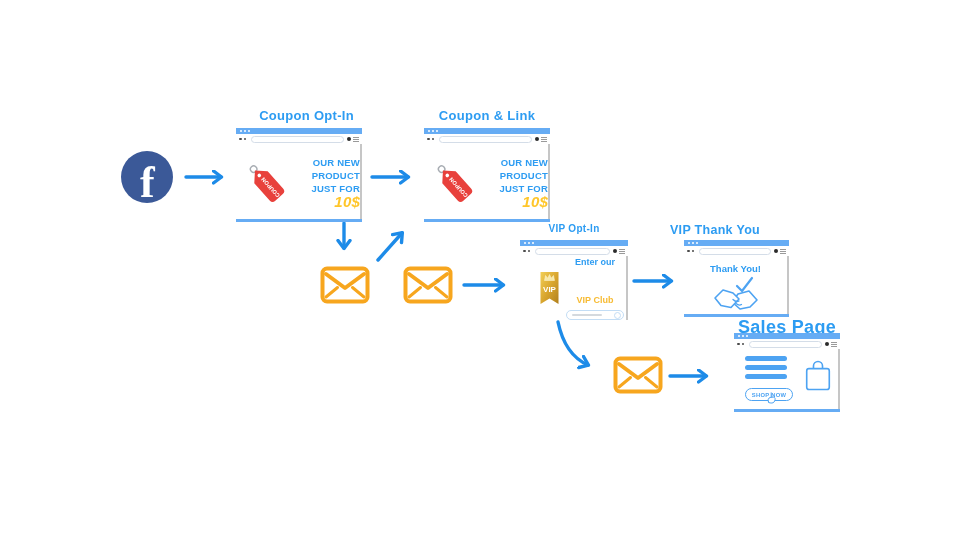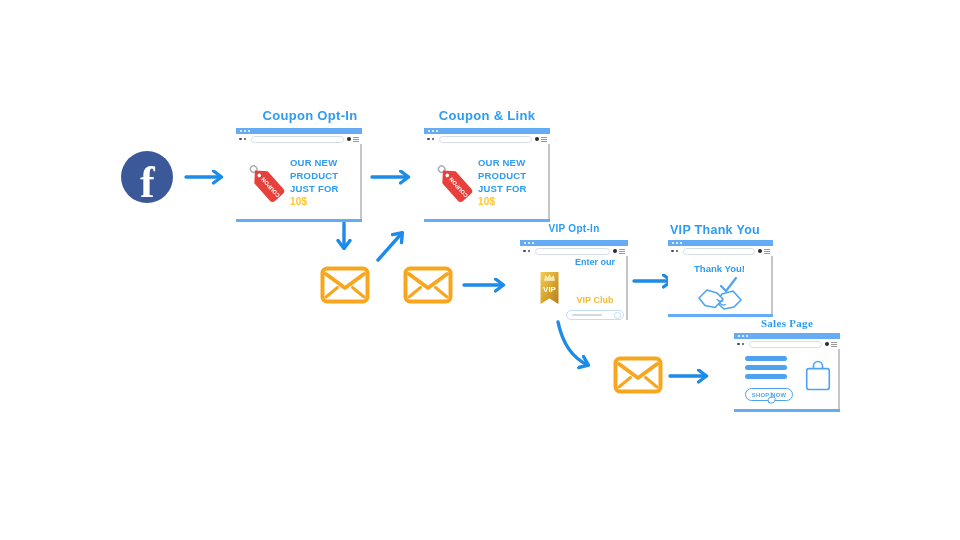--- a/index.html
+++ b/index.html
@@ -19,23 +19,23 @@
   .win-toolbar{height:10px;display:flex;align-items:center;padding:0 3px;flex:0 0 auto;}
   .navdot{width:2.5px;height:2.5px;border-radius:50%;background:#4a4a4a;margin-right:2px;}
   .addressbar{flex:1;height:5px;border:1px solid #d4dde8;border-radius:4px;margin:0 3px;}
   .tooldot{width:4px;height:4px;border-radius:50%;background:#2b2b2b;margin-right:2px;}
   .hamburger{display:flex;flex-direction:column;gap:1px;width:6px;}
   .hamburger i{display:block;height:1px;background:#9a9a9a;}
   .win-body{flex:1;border-right:2.5px solid #c6c6c6;position:relative;background:#fff;}
 
   
   .coupon-content{display:flex;align-items:center;height:100%;padding-left:10px;}
-  .coupon-text{flex:1;text-align:left;color:#2d9cf2;font-weight:bold;
+  .coupon-text{flex:1;text-align:right;color:#2d9cf2;font-weight:bold;
                font-size:9.5px;line-height:13px;letter-spacing:.2px;}
-  .price{color:#ffc62a;font-size:10px;line-height:13px;font-weight:bold;}
+  .price{color:#ffc62a;font-style:italic;font-size:15px;line-height:13px;font-weight:bold;}
 
   
   .vip-content{display:flex;align-items:center;height:100%;padding-left:20px;gap:7px;}
   .vip-col{display:flex;flex-direction:column;align-items:center;}
   .vip-line1{color:#2d9cf2;font-weight:bold;font-size:9px;line-height:12px;text-align:center;}
   .vip-line2{color:#f7bb33;font-weight:bold;font-size:9px;line-height:12px;margin-top:26px;}
   .mini-input{margin-top:4px;width:56px;height:8px;border:1px solid #c3ddf5;border-radius:5px;
               display:flex;align-items:center;}
   .mini-input .txt{width:30px;height:2.5px;background:#d4d9de;border-radius:2px;margin-left:5px;}
   .mini-input .btn{width:5px;height:5px;border:1px solid #c3ddf5;border-radius:50%;margin-left:auto;margin-right:2px;}
@@ -83,25 +83,25 @@
       <path d="M634,281 H671" marker-end="url(#ah)"></path>
       <path d="M558,322 Q565,355 588,365" marker-end="url(#ah)"></path>
       <path d="M670,376 H706" marker-end="url(#ah)"></path>
     </g>
   </svg>
 
   <div class="fb">
     <span>f</span>
   </div>
 
-  <div class="win-title" style="left:247px;top:108px;width:126px;">Coupon Opt-In</div>
+  <div class="win-title" style="left:228px;top:108px;width:126px;text-align:right;">Coupon Opt-In</div>
   <div class="win-title" style="left:424px;top:108px;width:126px;text-align:center;">Coupon &amp; Link</div>
   <div class="win-title" style="left:520px;top:223px;width:108px;font-size:10px;">VIP Opt-In</div>
   <div class="win-title" style="left:655px;top:223px;width:120px;font-size:12.5px;">VIP Thank You</div>
-  <div class="win-title" style="left:724px;top:317px;width:126px;font-size:11px;font-family:Liberation Serif, serif;">Sales Page</div>
+  <div class="win-title" style="left:724px;top:317px;width:126px;font-size:18px;">Sales Page</div>
 
   <div class="window" style="left:236px;top:128px;width:126px;height:91px;">
     <div class="win-topbar">
         <span class="dot"></span>
         <span class="dot"></span>
         <span class="dot"></span>
       </div>
     <div class="win-toolbar">
       <span class="navdot"></span>
         <span class="navdot"></span>
@@ -206,21 +206,21 @@
           <div class="vip-line2">VIP Club</div>
           <div class="mini-input">
             <span class="txt"></span>
               <span class="btn"></span>
           </div>
         </div>
       </div>
     </div>
   </div>
 
-  <div class="window" style="left:668px;top:240px;width:105px;height:74px;">
+  <div class="window" style="left:684px;top:240px;width:105px;height:74px;">
     <div class="win-topbar">
         <span class="dot"></span>
         <span class="dot"></span>
         <span class="dot"></span>
       </div>
     <div class="win-toolbar">
       <span class="navdot"></span>
         <span class="navdot"></span>
       <div class="addressbar"></div>
       <span class="tooldot"></span>

